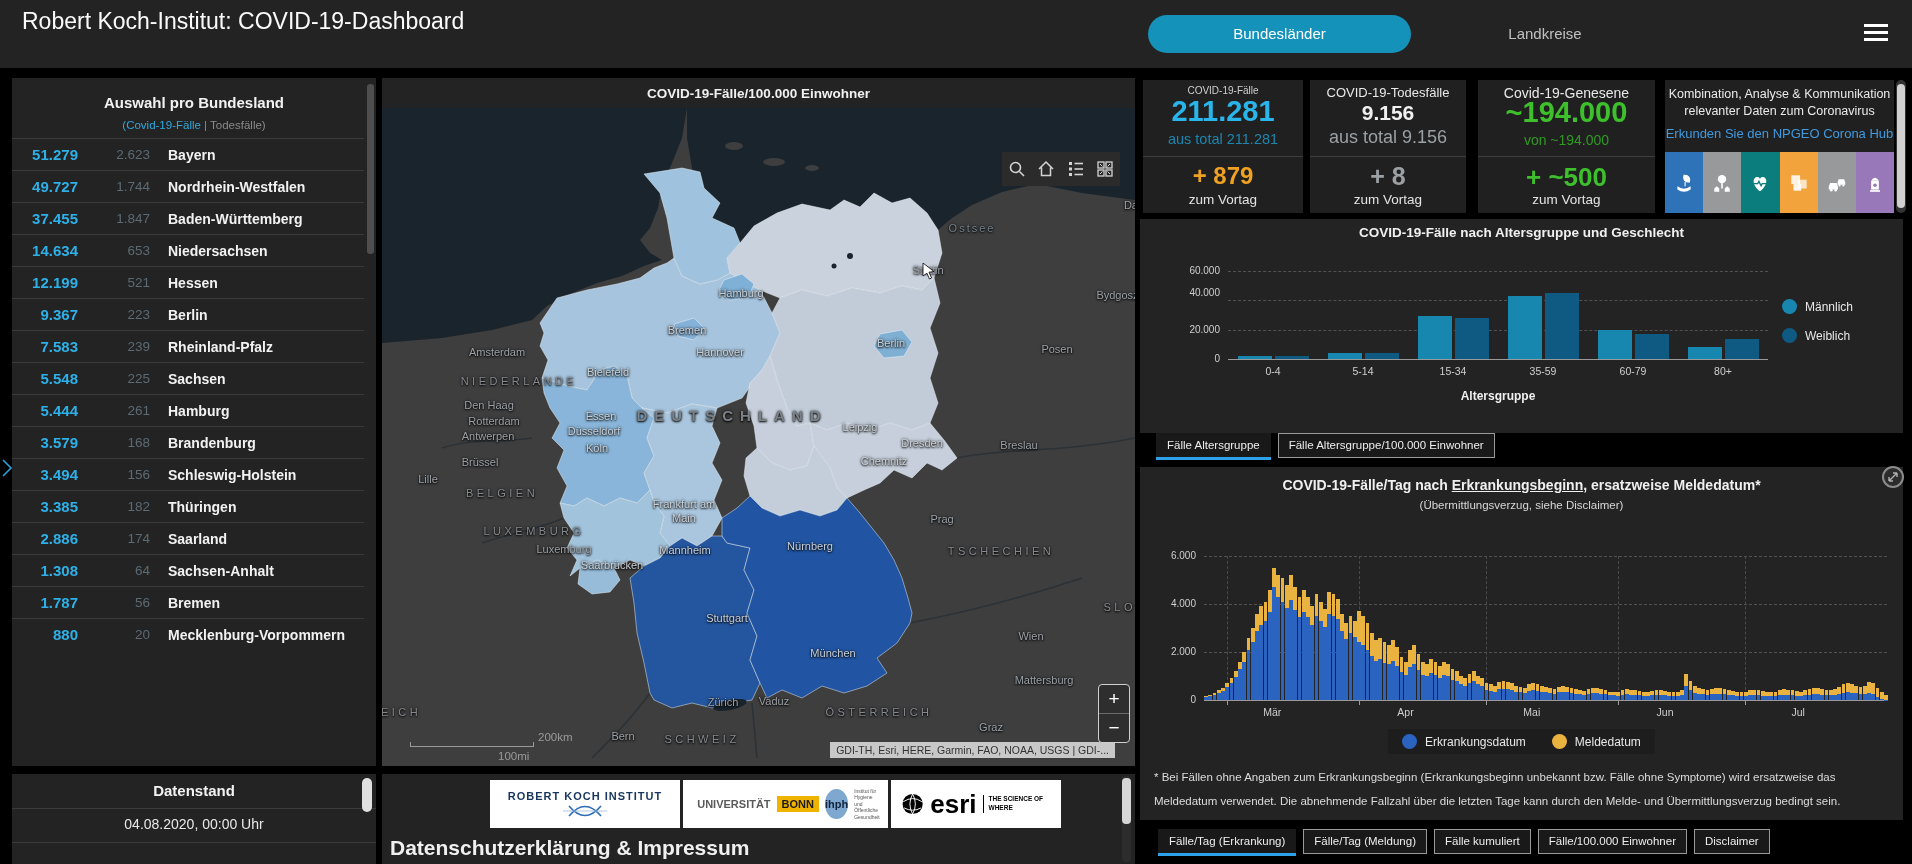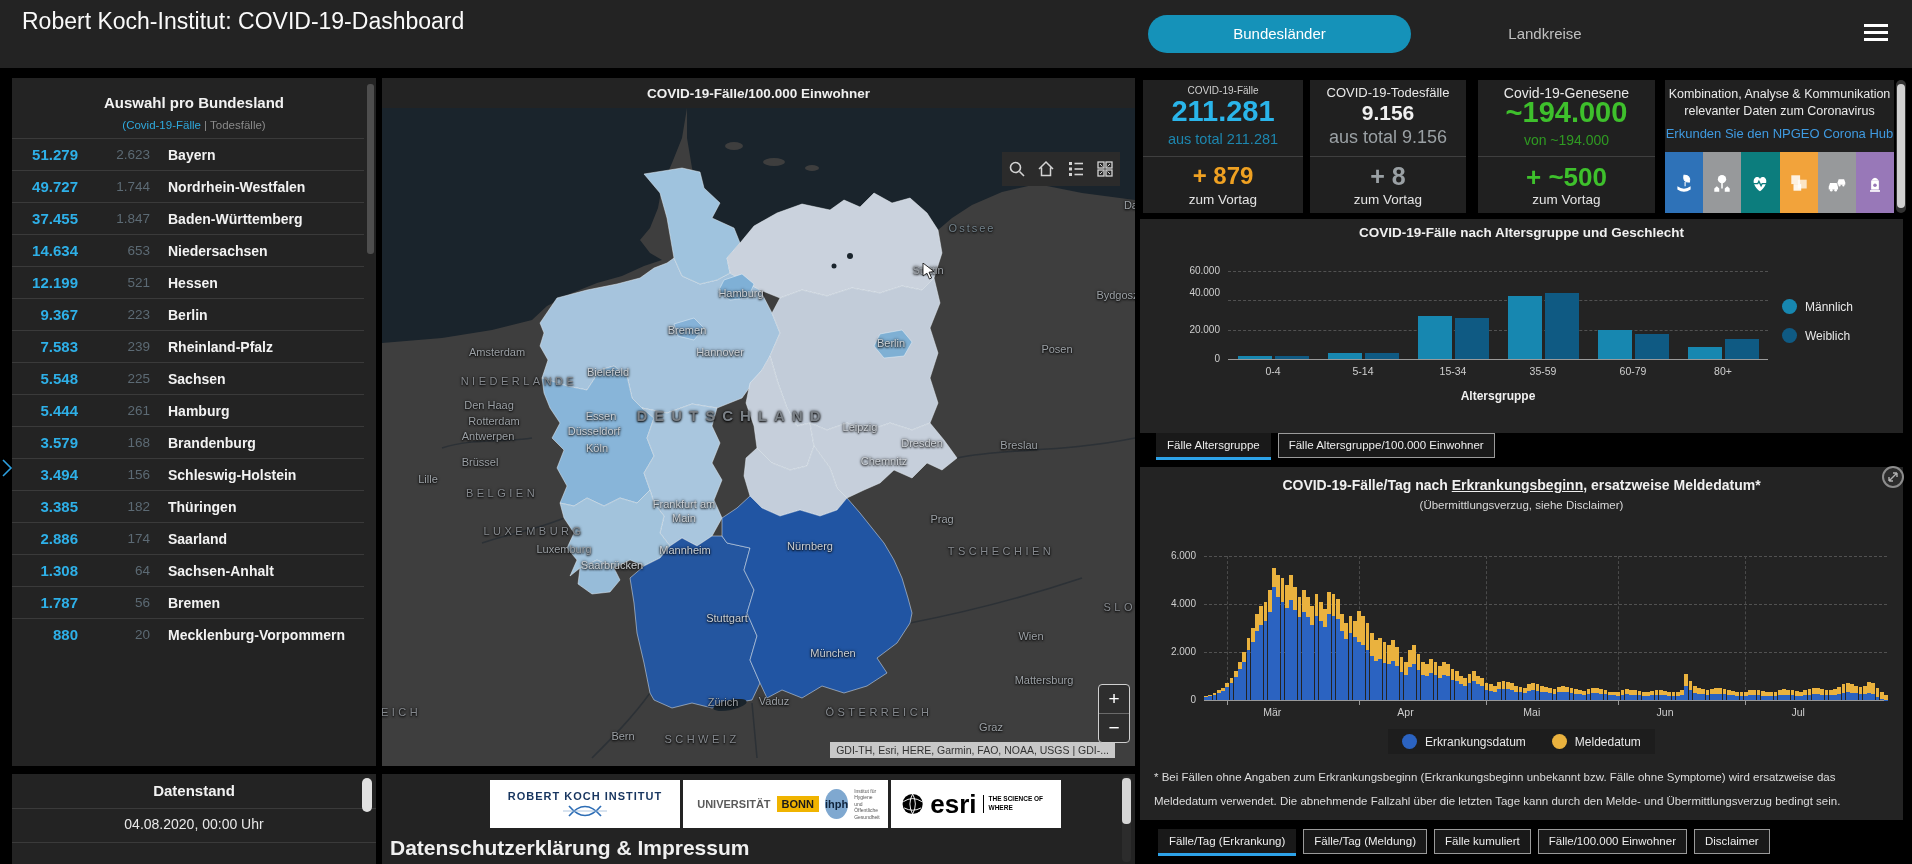--- a/index.html
+++ b/index.html
@@ -350,20 +350,25 @@
           <line x1="8.5" y1="15.5" x2="17" y2="15.5" stroke="#d4d4d4" stroke-width="1.6"></line>
         </svg>
       <svg width="20" height="20" viewBox="0 0 20 20">
           <rect x="3" y="3" width="6" height="6" fill="none" stroke="#d4d4d4" stroke-width="1.3"></rect>
           <rect x="11" y="3" width="6" height="6" fill="none" stroke="#d4d4d4" stroke-width="1.3"></rect>
           <rect x="3" y="11" width="6" height="6" fill="none" stroke="#d4d4d4" stroke-width="1.3"></rect>
           <rect x="11" y="11" width="6" height="6" fill="none" stroke="#d4d4d4" stroke-width="1.3"></rect>
           <path d="M5,5 l2.5,2.5 M15,5 l-2.5,2.5 M5,15 l2.5,-2.5 M15,15 l-2.5,-2.5" stroke="#d4d4d4" stroke-width="1"></path>
         </svg>
     </div>
+    <div id="scalebar" class="abs">
+      <div id="scale-line"></div>
+      <div id="scale-km">200km</div>
+      <div id="scale-mi">100mi</div>
+    </div>
     <div id="attribution" class="abs">GDI-TH, Esri, HERE, Garmin, FAO, NOAA, USGS | GDI-...</div>
     <div id="zoom-box" class="abs">
       <div class="zbtn">+</div>
       <div class="zbtn">−</div>
     </div>
     <svg id="map-cursor" class="abs" width="16" height="18" viewBox="0 0 16 18">
         <path d="M1,0 L12,8.5 L7,9.2 L9.6,15 L7.4,16 L4.9,10.2 L1,13 Z" fill="#fff" stroke="#000" stroke-width="0.8"></path>
       </svg>
   </div>
 </div>

